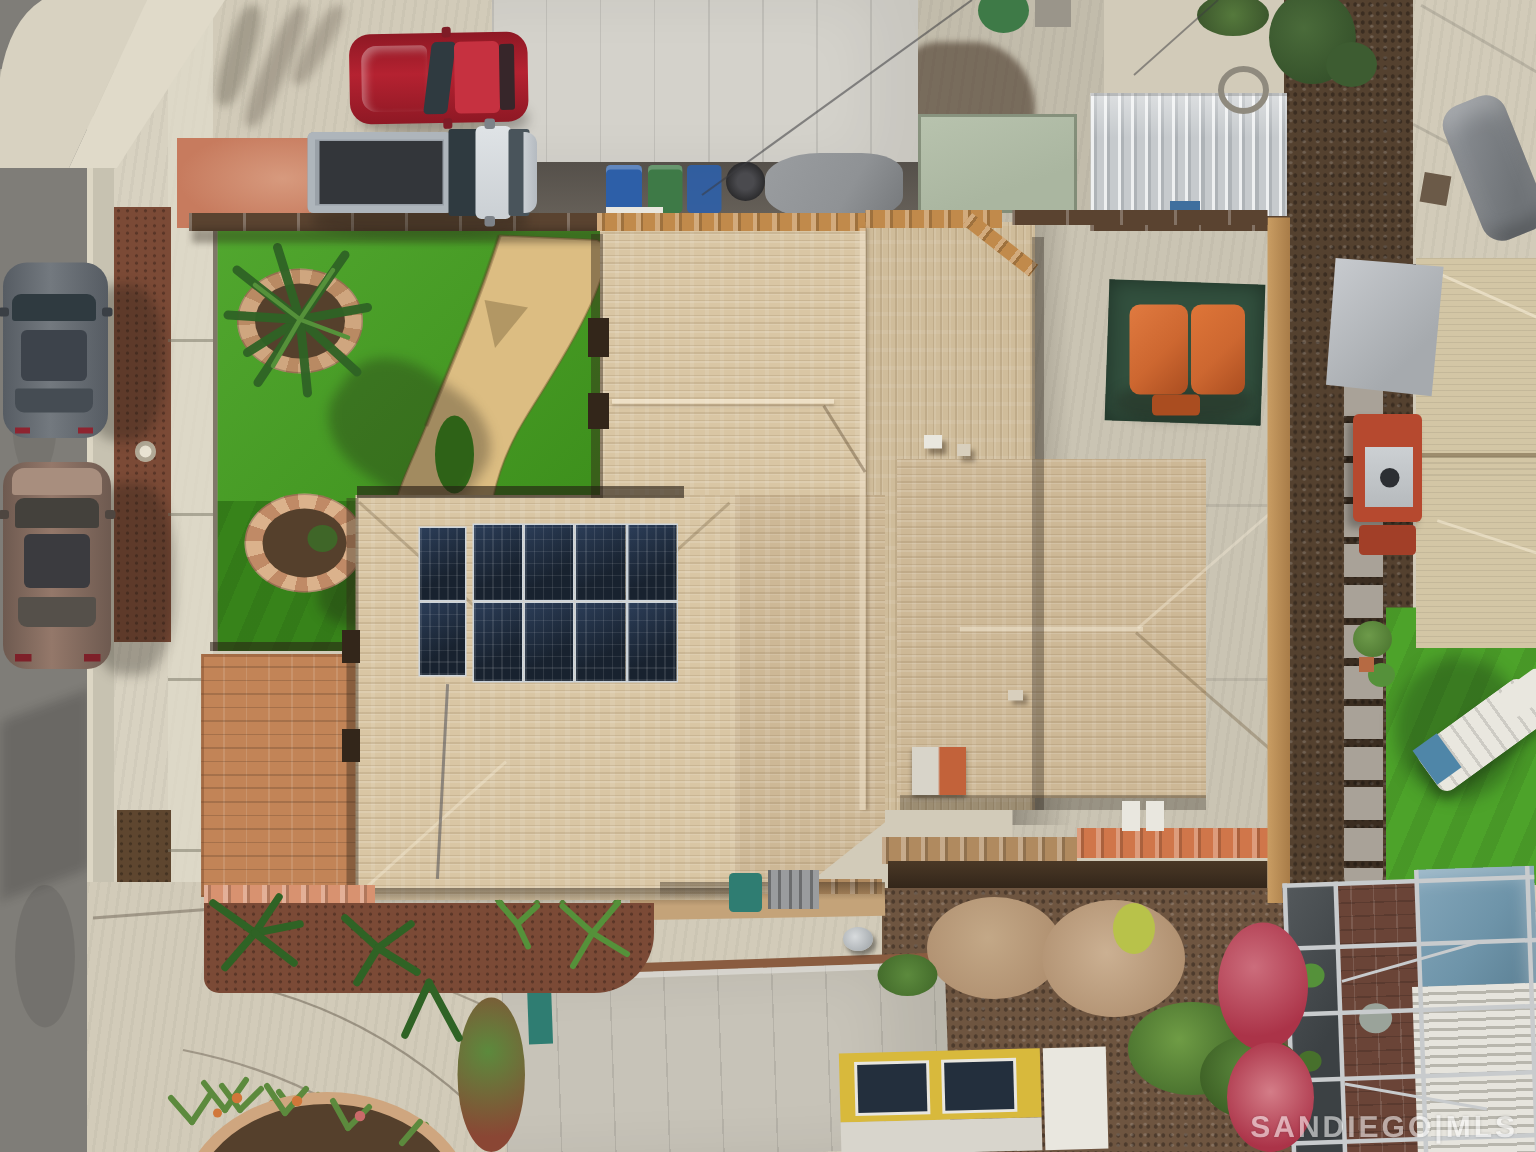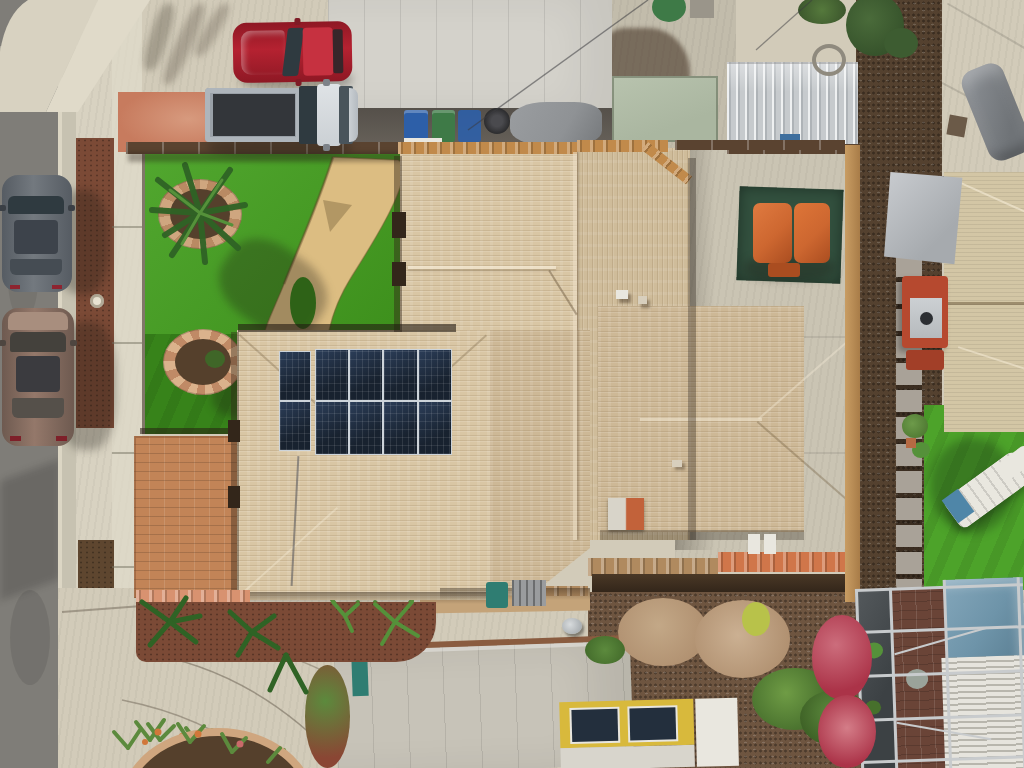--- a/index.html
+++ b/index.html
@@ -389,13 +389,14 @@
     <div class="a" style="left:144px;top:4px;width:9px;height:54px;border-radius:0 8px 8px 0;background:linear-gradient(90deg,var(--car-silver),#b4bac0);"></div>
     <div class="a" style="left:118px;top:-5px;width:7px;height:7px;background:#7d8288;border-radius:2px;"></div>
     <div class="a" style="left:118px;top:60px;width:7px;height:7px;background:#7d8288;border-radius:2px;"></div>
   </div>
 
   <svg class="a" style="left:0;top:0;" width="1024" height="768" viewBox="0 0 1024 768">
     <path d="M 648 0 L 468 130" stroke="var(--wire)" stroke-width="1.4" opacity=".55" fill="none"></path>
     <path d="M 812 0 L 756 50" stroke="var(--wire)" stroke-width="1.2" opacity=".5" fill="none"></path>
   </svg>
 
+  <div id="watermark">SANDIEGO|MLS</div>
 </div>
 
 </body></html>

